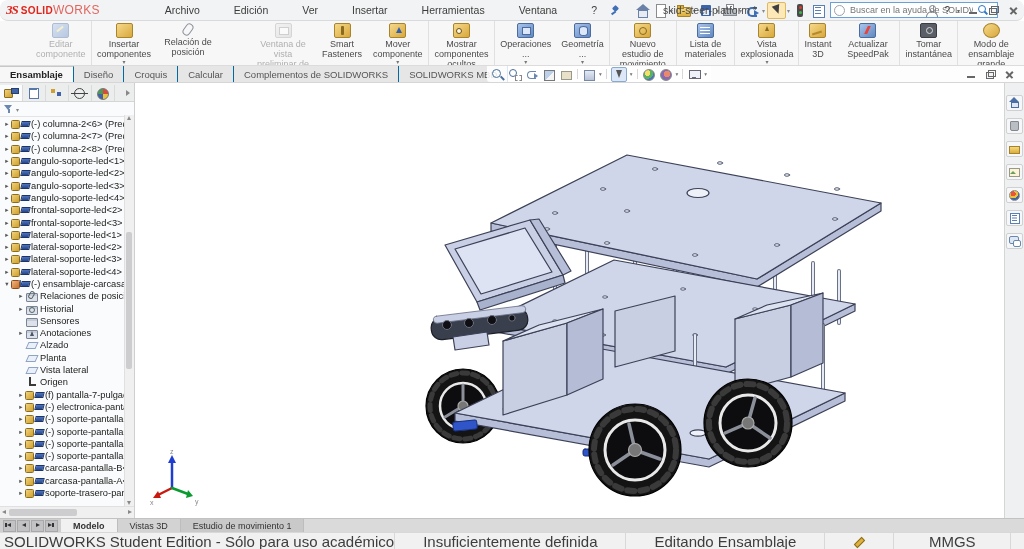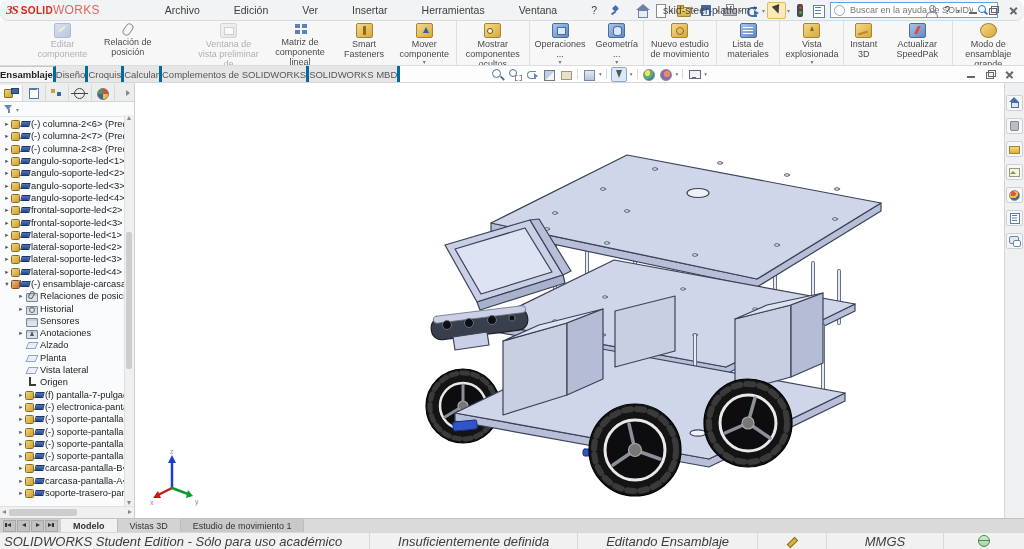--- a/index.html
+++ b/index.html
@@ -85,21 +85,21 @@
   .ic-i3d::after{content:"";position:absolute;left:2px;top:8px;width:10px;height:2px;background:#b58a2c;transform:rotate(-18deg);}
   .ic-edit::after{content:"";position:absolute;left:3px;top:4px;width:8px;height:2px;background:#f4e6a0;transform:rotate(-40deg);}
   .ic-bolt::after{content:"";position:absolute;left:6px;top:2px;width:3px;height:9px;background:#8a6a1c;border-radius:1px;}
   .ic-ops::after{content:"";position:absolute;left:4px;top:3px;width:7px;height:6px;background:#dce8fa;border:1px solid #4a6c9e;}
   .ic-geom::after{content:"";position:absolute;left:4px;top:2px;width:7px;height:8px;background:#dce8fa;border:1px solid #4a6c9e;border-radius:50%/30%;}
   .ic-move::after{content:"";position:absolute;left:6px;top:3px;border-left:3px solid transparent;border-right:3px solid transparent;border-bottom:6px solid #2f5fae;}
   .ic-win::after{content:"";position:absolute;left:3px;top:3px;width:8px;height:6px;background:#fff;border:1px solid #999;}
 
   
   .tabrow{height:16px;background:#ececed;display:flex;align-items:stretch;position:relative;flex:none;border-bottom:1px solid #d6d6d6;}
-  .tab{font-size:9.5px;color:#555;padding:0 0;display:flex;align-items:center;border-right:3px solid #0369a1;cursor:default;background:#e6e6e7;}
+  .tab{font-size:9.5px;color:#555;padding:0 10px;display:flex;align-items:center;border-right:1px solid #0369a1;cursor:default;background:#e6e6e7;}
   .tab.active{background:#f7f7f7;color:#222;font-weight:bold;border-top:1px solid #c8c8c8;}
   .tabrow-rest{flex:1;background:#fdfdfd;}
   .headsup{position:absolute;left:487px;top:0;height:16px;display:flex;align-items:center;gap:3px;background:rgba(255,255,255,.85);padding:0 4px;border-radius:0 0 3px 3px;}
   .hu{width:14px;height:13px;position:relative;flex:none;}
   .hu-drop{font-size:5.5px;color:#777;}
   .hu-divider{width:1px;height:10px;background:#d8d8d8;margin:0 1px;}
   .hu-mag::before{content:"";position:absolute;left:1px;top:1px;width:7px;height:7px;border:1.5px solid #4a6f9e;border-radius:50%;}
   .hu-mag::after{content:"";position:absolute;left:8.5px;top:9px;width:4.5px;height:2px;background:#4a6f9e;transform:rotate(45deg);}
   .hu-magarea::before{content:"";position:absolute;left:1px;top:1px;width:6px;height:6px;border:1.5px solid #4a6f9e;border-radius:50%;}
   .hu-magarea::after{content:"";position:absolute;left:7px;top:7px;width:5px;height:4px;border:1px dashed #888;}
@@ -190,21 +190,21 @@
   .mnav span{width:11px;height:10px;background:#c2c2c4;border:1px solid #a8a8aa;position:relative;}
   .mn-first::before{content:"";position:absolute;left:3px;top:2px;border-top:2.5px solid transparent;border-bottom:2.5px solid transparent;border-right:4px solid #333;box-shadow:-2px 0 0 -0px #333;}
   .mn-prev::before{content:"";position:absolute;left:3.5px;top:2px;border-top:2.5px solid transparent;border-bottom:2.5px solid transparent;border-right:4px solid #333;}
   .mn-next::before{content:"";position:absolute;left:3.5px;top:2px;border-top:2.5px solid transparent;border-bottom:2.5px solid transparent;border-left:4px solid #333;}
   .mn-last::before{content:"";position:absolute;left:2px;top:2px;border-top:2.5px solid transparent;border-bottom:2.5px solid transparent;border-left:4px solid #333;box-shadow:2px 0 0 0 #333;}
   .mtab{font-size:9px;display:flex;align-items:center;padding:0 12px;border-right:1px solid #bdbdbd;color:#333;background:#d3d3d3;cursor:default;}
   .mtab.active{background:#f1f1f1;font-weight:bold;}
   .mtab.dark{background:#c9c9c9;}
 
   
-  .statusbar{height:16px;background:#f1f1f1;border-top:1px solid #d8d8d8;display:flex;align-items:center;font-size:13px;color:#3d3d3d;flex:none;font-style:italic;}
+  .statusbar{height:16px;background:#f1f1f1;border-top:1px solid #d8d8d8;display:flex;align-items:center;font-size:15px;color:#3d3d3d;flex:none;}
   .sb-left{padding-left:4px;flex:1;white-space:nowrap;}
   .sb-cell{border-left:1px solid #d8d8d8;height:100%;display:flex;align-items:center;padding:0 28px;white-space:nowrap;}
   .sb-pencil{width:12px;height:11px;position:relative;}
   .sb-pencil::before{content:"";position:absolute;left:1px;top:4px;width:9px;height:3px;background:#e0b23c;border:1px solid #8a6d1f;transform:rotate(-45deg);}
   .sb-units{min-width:60px;justify-content:center;}
   .sb-globe{width:12px;height:12px;position:relative;margin:0 6px;}
   .sb-globe::before{content:"";position:absolute;left:0;top:0;width:10px;height:10px;border:1px solid #4a8a4a;border-radius:50%;background:linear-gradient(#d8ecd8,#a8d0a8);}
   .sb-globe::after{content:"";position:absolute;left:0;top:5px;width:12px;height:1px;background:#4a8a4a;}
 </style>
 </head>
@@ -266,38 +266,38 @@
   </div>
 
   <div class="ribbon">
 
       <div class="rbtn disabled">
         <span class="ri ic-edit"></span>
         <span class="rlabel">Editar componente</span>
         <span class="rdrop"></span>
       </div>
 
+      <div class="rbtn sep">
+        <span class="ri ic-insert"></span>
+        <span class="rlabel">Insertar componentes</span>
+        <span class="rdrop">▾</span>
+      </div>
 
       <div class="rbtn">
         <span class="ri ic-clip"></span>
         <span class="rlabel">Relación de posición</span>
         <span class="rdrop"></span>
       </div>
 
       <div class="rbtn disabled">
         <span class="ri ic-win"></span>
         <span class="rlabel">Ventana de vista preliminar de componente</span>
         <span class="rdrop"></span>
       </div>
 
-      <div class="rbtn">
-        <span class="ri ic-matrix"></span>
-        <span class="rlabel">Matriz de componente lineal</span>
-
-      </div>
 
       <div class="rbtn">
         <span class="ri ic-bolt"></span>
         <span class="rlabel">Smart Fasteners</span>
         <span class="rdrop"></span>
       </div>
 
       <div class="rbtn">
         <span class="ri ic-move"></span>
         <span class="rlabel">Mover componente</span>
@@ -345,20 +345,25 @@
         <span class="rlabel">Instant 3D</span>
         <span class="rdrop"></span>
       </div>
 
       <div class="rbtn">
         <span class="ri ic-spak"></span>
         <span class="rlabel">Actualizar SpeedPak</span>
         <span class="rdrop"></span>
       </div>
 
+      <div class="rbtn sep">
+        <span class="ri ic-cam"></span>
+        <span class="rlabel">Tomar instantánea</span>
+        <span class="rdrop"></span>
+      </div>
 
       <div class="rbtn sep">
         <span class="ri ic-large"></span>
         <span class="rlabel">Modo de ensamblaje grande</span>
         <span class="rdrop"></span>
       </div>
     </div>
 
   <div class="tabrow">
     <div style="display:flex">

